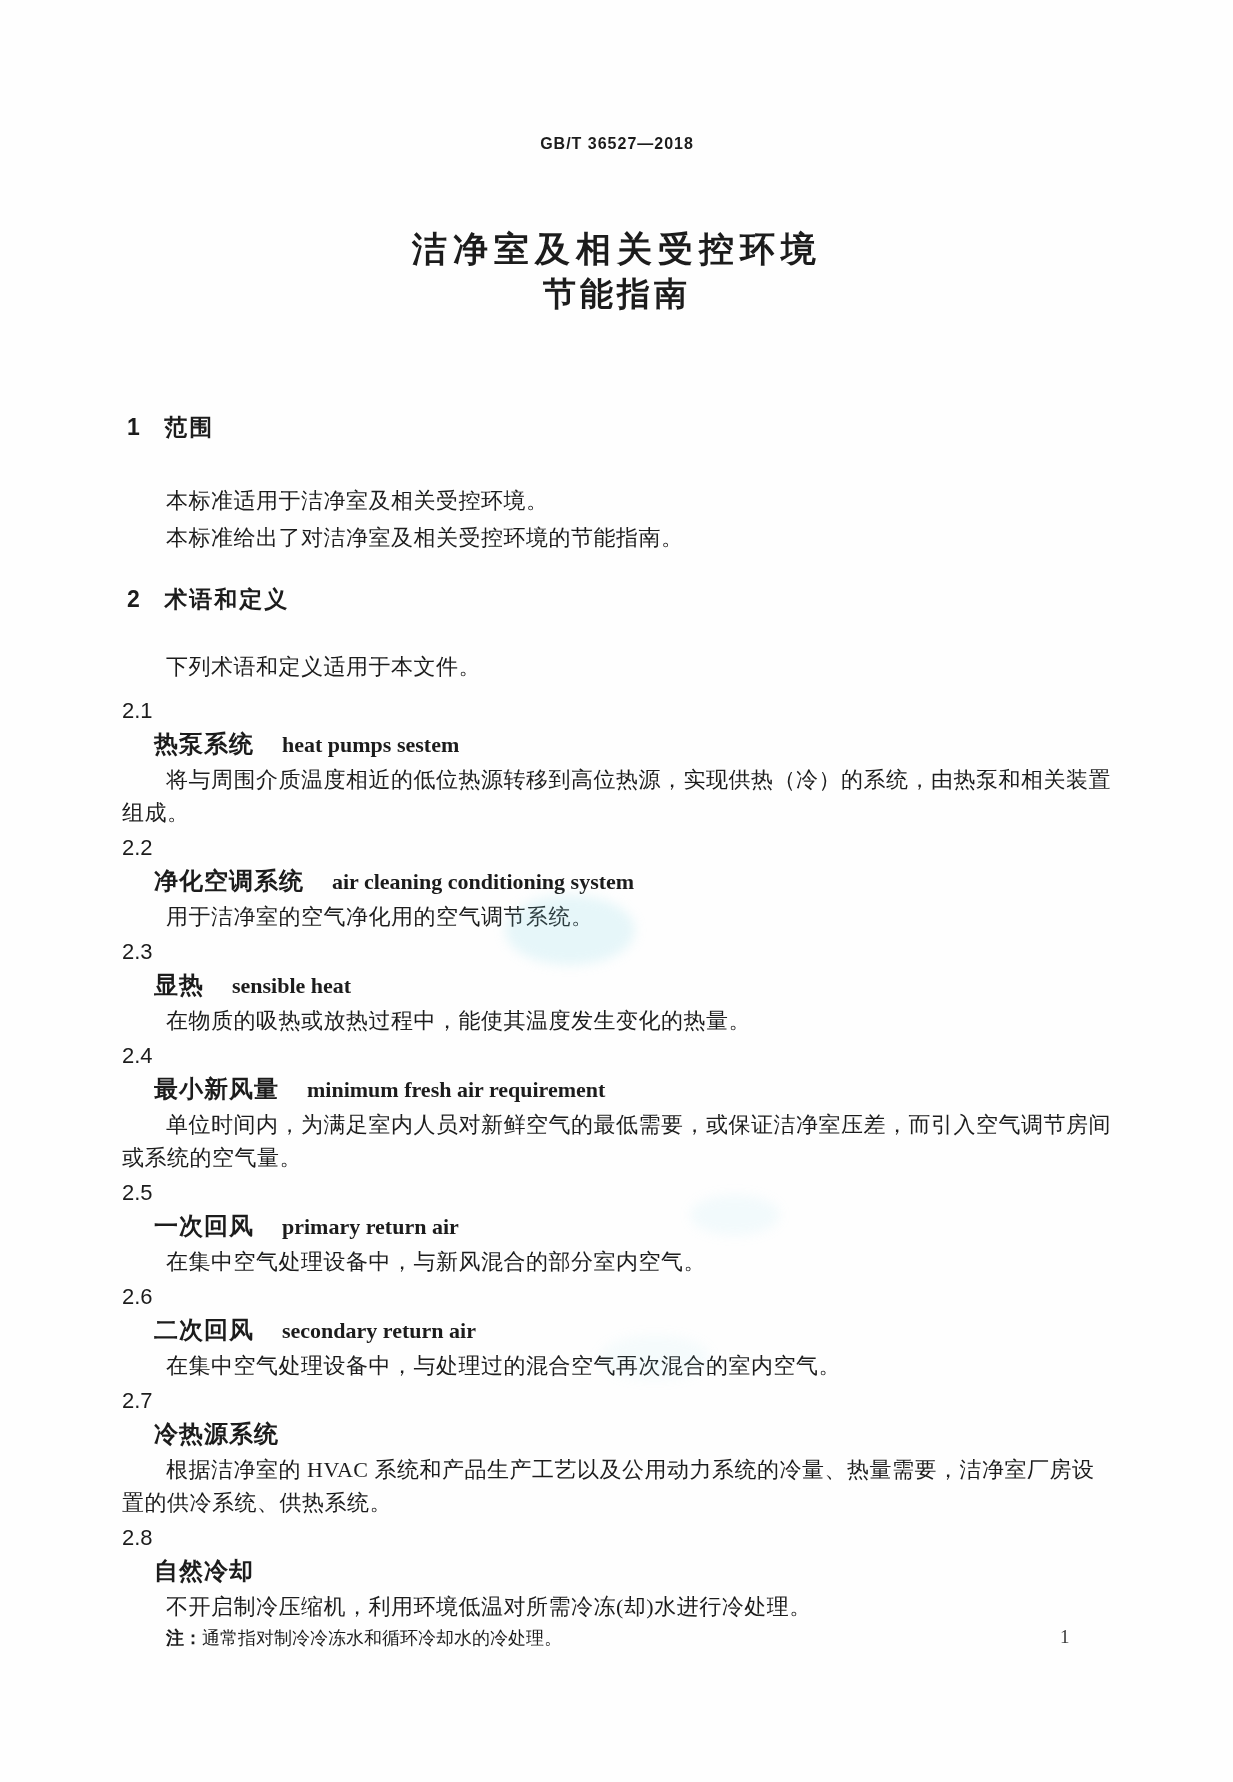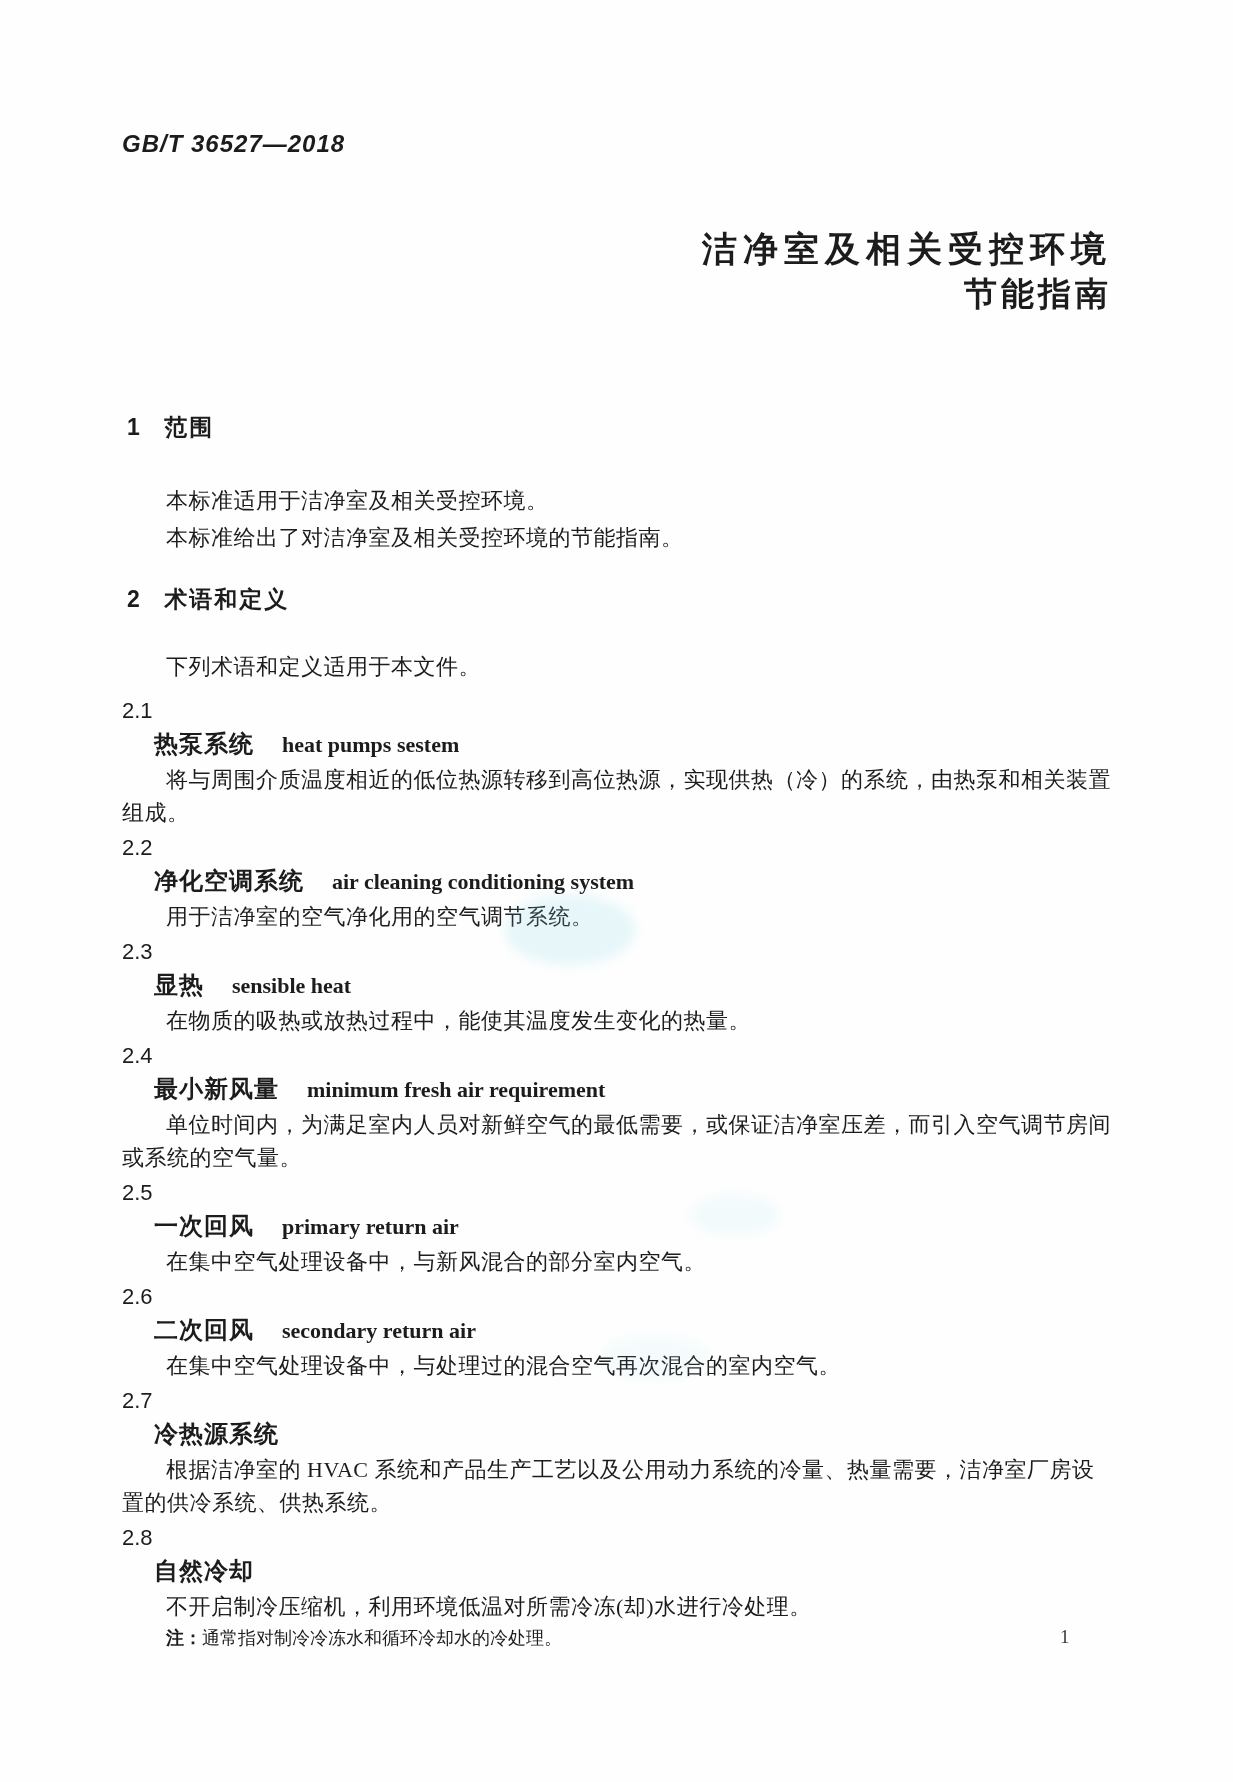--- a/index.html
+++ b/index.html
@@ -21,32 +21,31 @@
     position: absolute;
     border-radius: 50%;
     filter: blur(6px);
     pointer-events: none;
   }
   .smudge-1 { left: 505px; top: 895px;  width: 130px; height: 70px; background: rgba(120,210,230,0.18); }
   .smudge-2 { left: 690px; top: 1195px; width: 90px;  height: 40px; background: rgba(140,215,235,0.10); }
   .smudge-3 { left: 600px; top: 1335px; width: 110px; height: 45px; background: rgba(140,215,235,0.08); }
 
   .doc-number {
-    text-align: left;
-    font-family: "Liberation Sans", "DejaVu Sans", sans-serif;
-    font-weight: bold;
-    font-size: 24px;
+    text-align: center;
+    font-family: "Liberation Sans", "DejaVu Sans", sans-serif;
+    font-weight: bold;
+    font-size: 16px;
     letter-spacing: 1px;
     line-height: 24px;
-    font-style: italic;
   }
 
   .title-block {
     margin-top: 72px;
-    text-align: right;
+    text-align: center;
     font-weight: bold;
   }
   .title-line1 { font-size: 35px; line-height: 44px; letter-spacing: 6px; }
   .title-line2 { font-size: 33px; line-height: 44px; letter-spacing: 4px; }
 
   .section-heading {
     font-family: "Liberation Sans", "DejaVu Sans", sans-serif;
     font-weight: bold;
     font-size: 23px;
     line-height: 30px;

